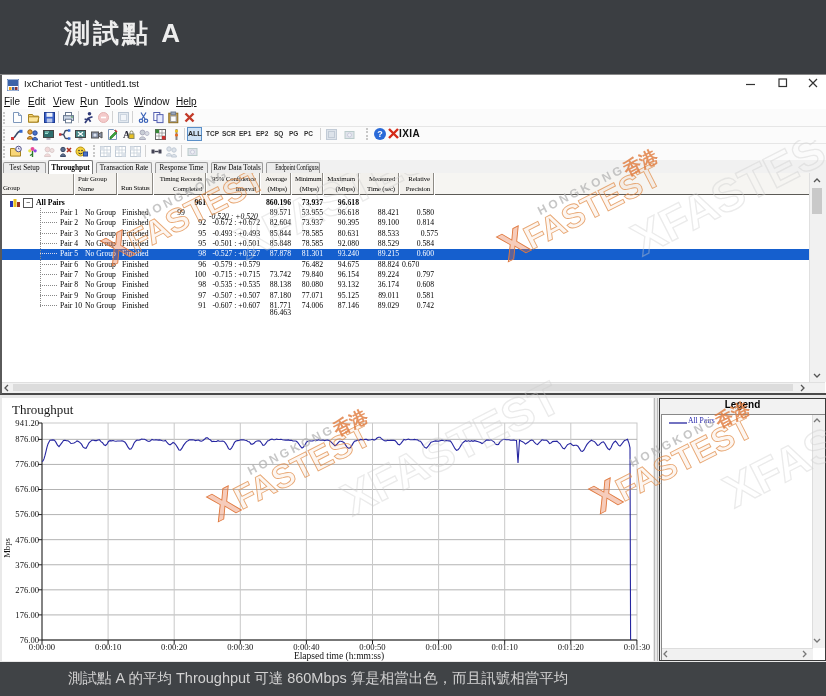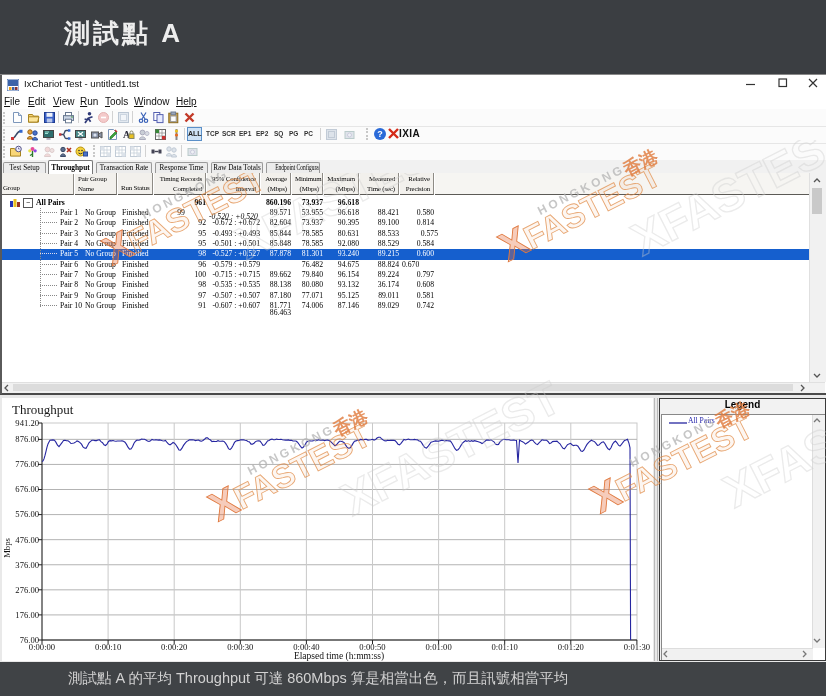--- a/index.html
+++ b/index.html
@@ -346,21 +346,21 @@
       <span style="position:absolute;left:360px;top:0px;width:37px;text-align:right;white-space:nowrap;">88.824</span>
       <span style="position:absolute;left:400px;top:0px;width:32px;text-align:left;white-space:nowrap;">0.670</span>
     </div>
     <div style="position:absolute;left:2px;top:270.1px;width:807px;height:10.35px;font:7.7px 'Liberation Serif',serif;color:#000;line-height:10.35px;white-space:nowrap;">
       <span style="position:absolute;left:38px;top:4.2px;width:17px;border-top:1px dotted #888;"></span>
       <span style="position:absolute;left:58px;top:0px;">Pair 7</span>
       <span style="position:absolute;left:83px;top:0px;">No Group</span>
       <span style="position:absolute;left:120px;top:0px;">Finished</span>
       <span style="position:absolute;left:154px;top:0px;width:50px;text-align:right;white-space:nowrap;">100</span>
       <span style="position:absolute;left:207px;top:0px;width:51px;text-align:right;white-space:nowrap;">-0.715 : +0.715</span>
-      <span style="position:absolute;left:261px;top:0px;width:28px;text-align:right;white-space:nowrap;">89.662</span>
+      <span style="position:absolute;left:261px;top:0px;width:28px;text-align:right;white-space:nowrap;">73.742</span>
       <span style="position:absolute;left:292px;top:0px;width:29px;text-align:right;white-space:nowrap;">79.840</span>
       <span style="position:absolute;left:324px;top:0px;width:33px;text-align:right;white-space:nowrap;">96.154</span>
       <span style="position:absolute;left:360px;top:0px;width:37px;text-align:right;white-space:nowrap;">89.224</span>
       <span style="position:absolute;left:400px;top:0px;width:32px;text-align:right;white-space:nowrap;">0.797</span>
     </div>
     <div style="position:absolute;left:2px;top:280.4px;width:807px;height:10.35px;font:7.7px 'Liberation Serif',serif;color:#000;line-height:10.35px;white-space:nowrap;">
       <span style="position:absolute;left:38px;top:4.2px;width:17px;border-top:1px dotted #888;"></span>
       <span style="position:absolute;left:58px;top:0px;">Pair 8</span>
       <span style="position:absolute;left:83px;top:0px;">No Group</span>
       <span style="position:absolute;left:120px;top:0px;">Finished</span>

